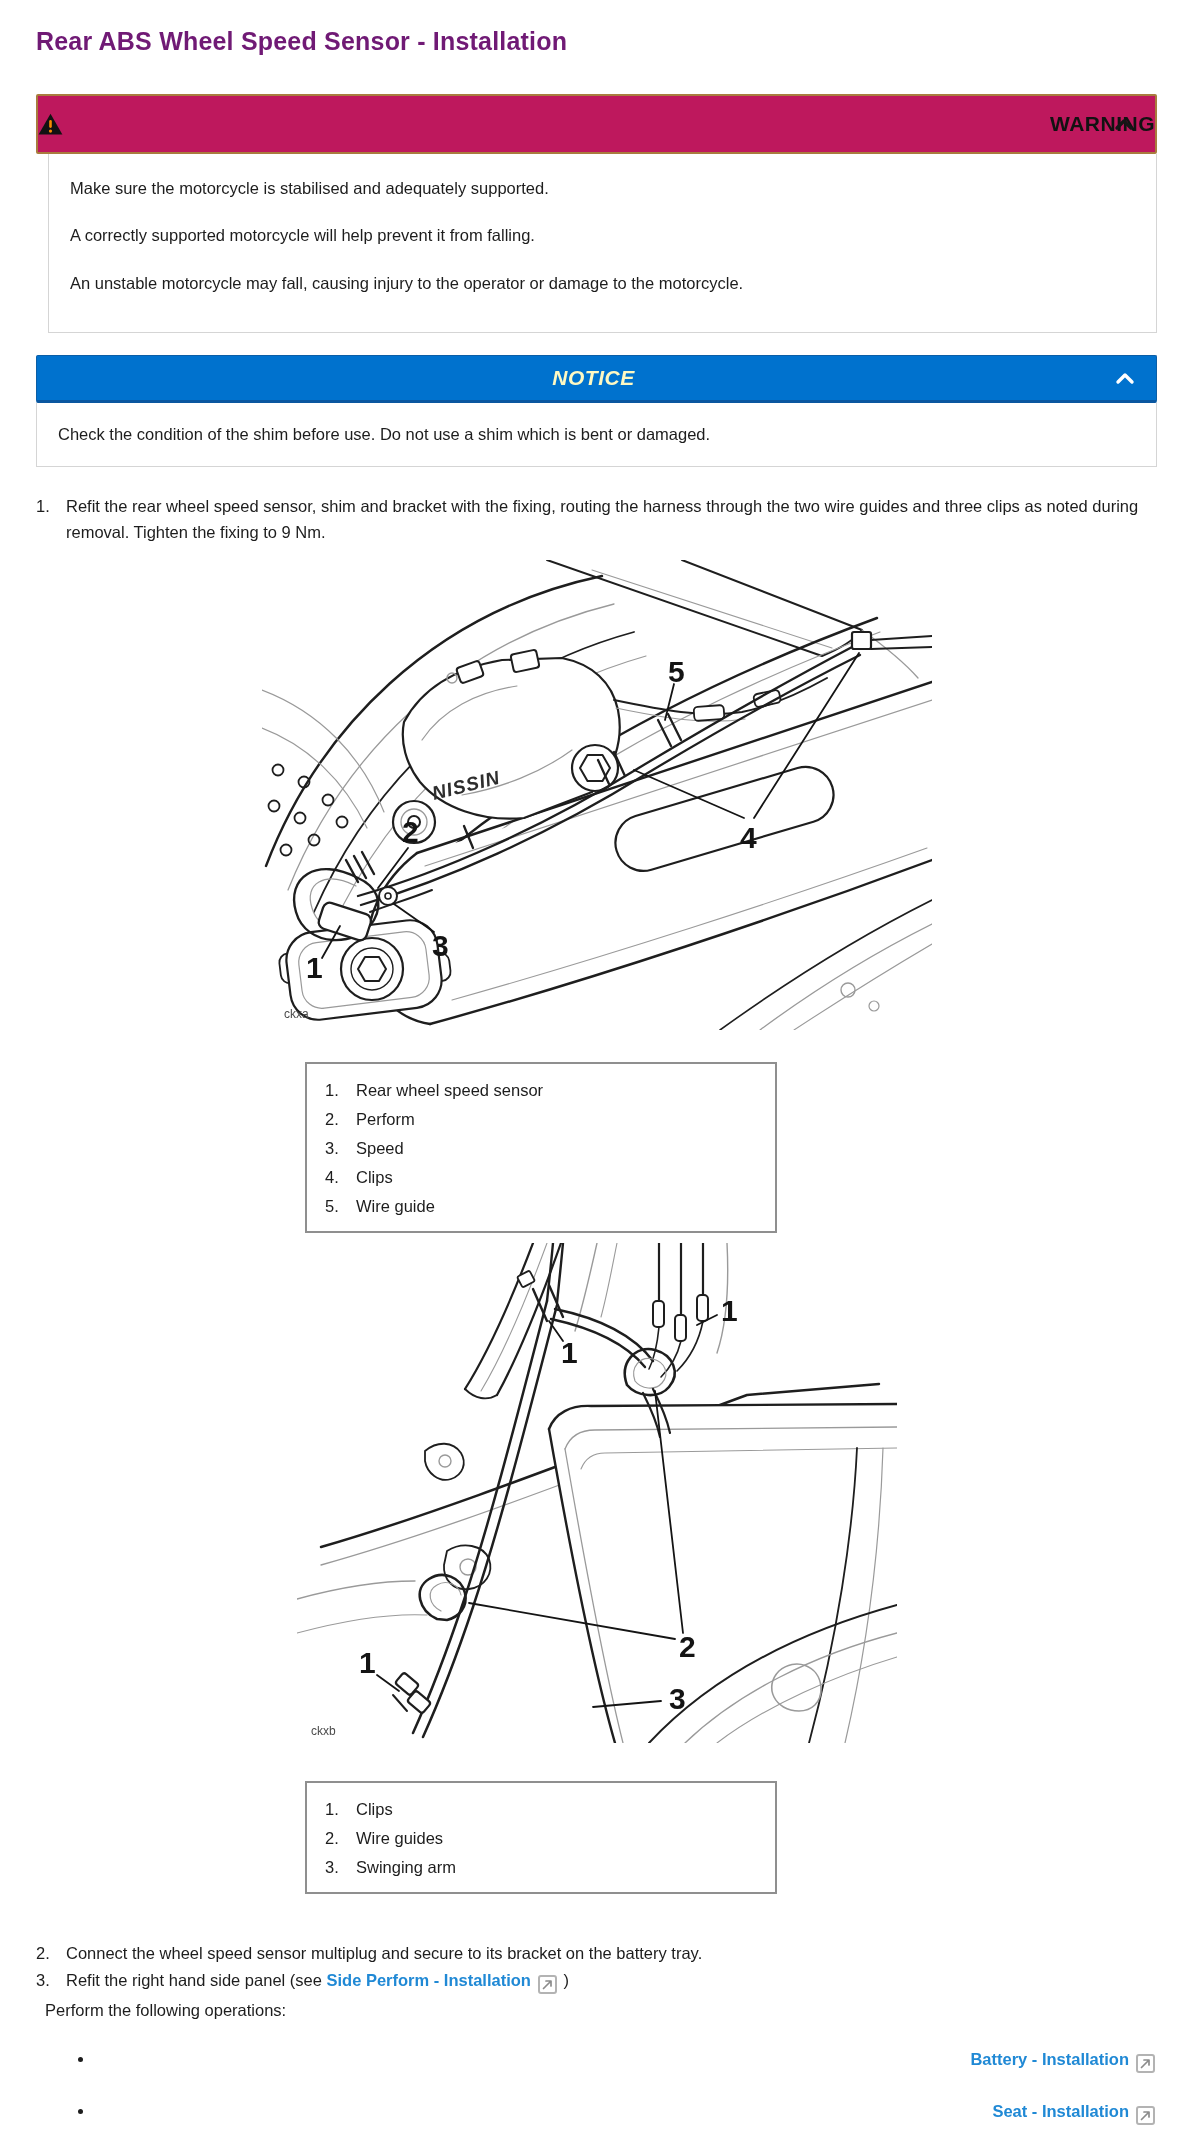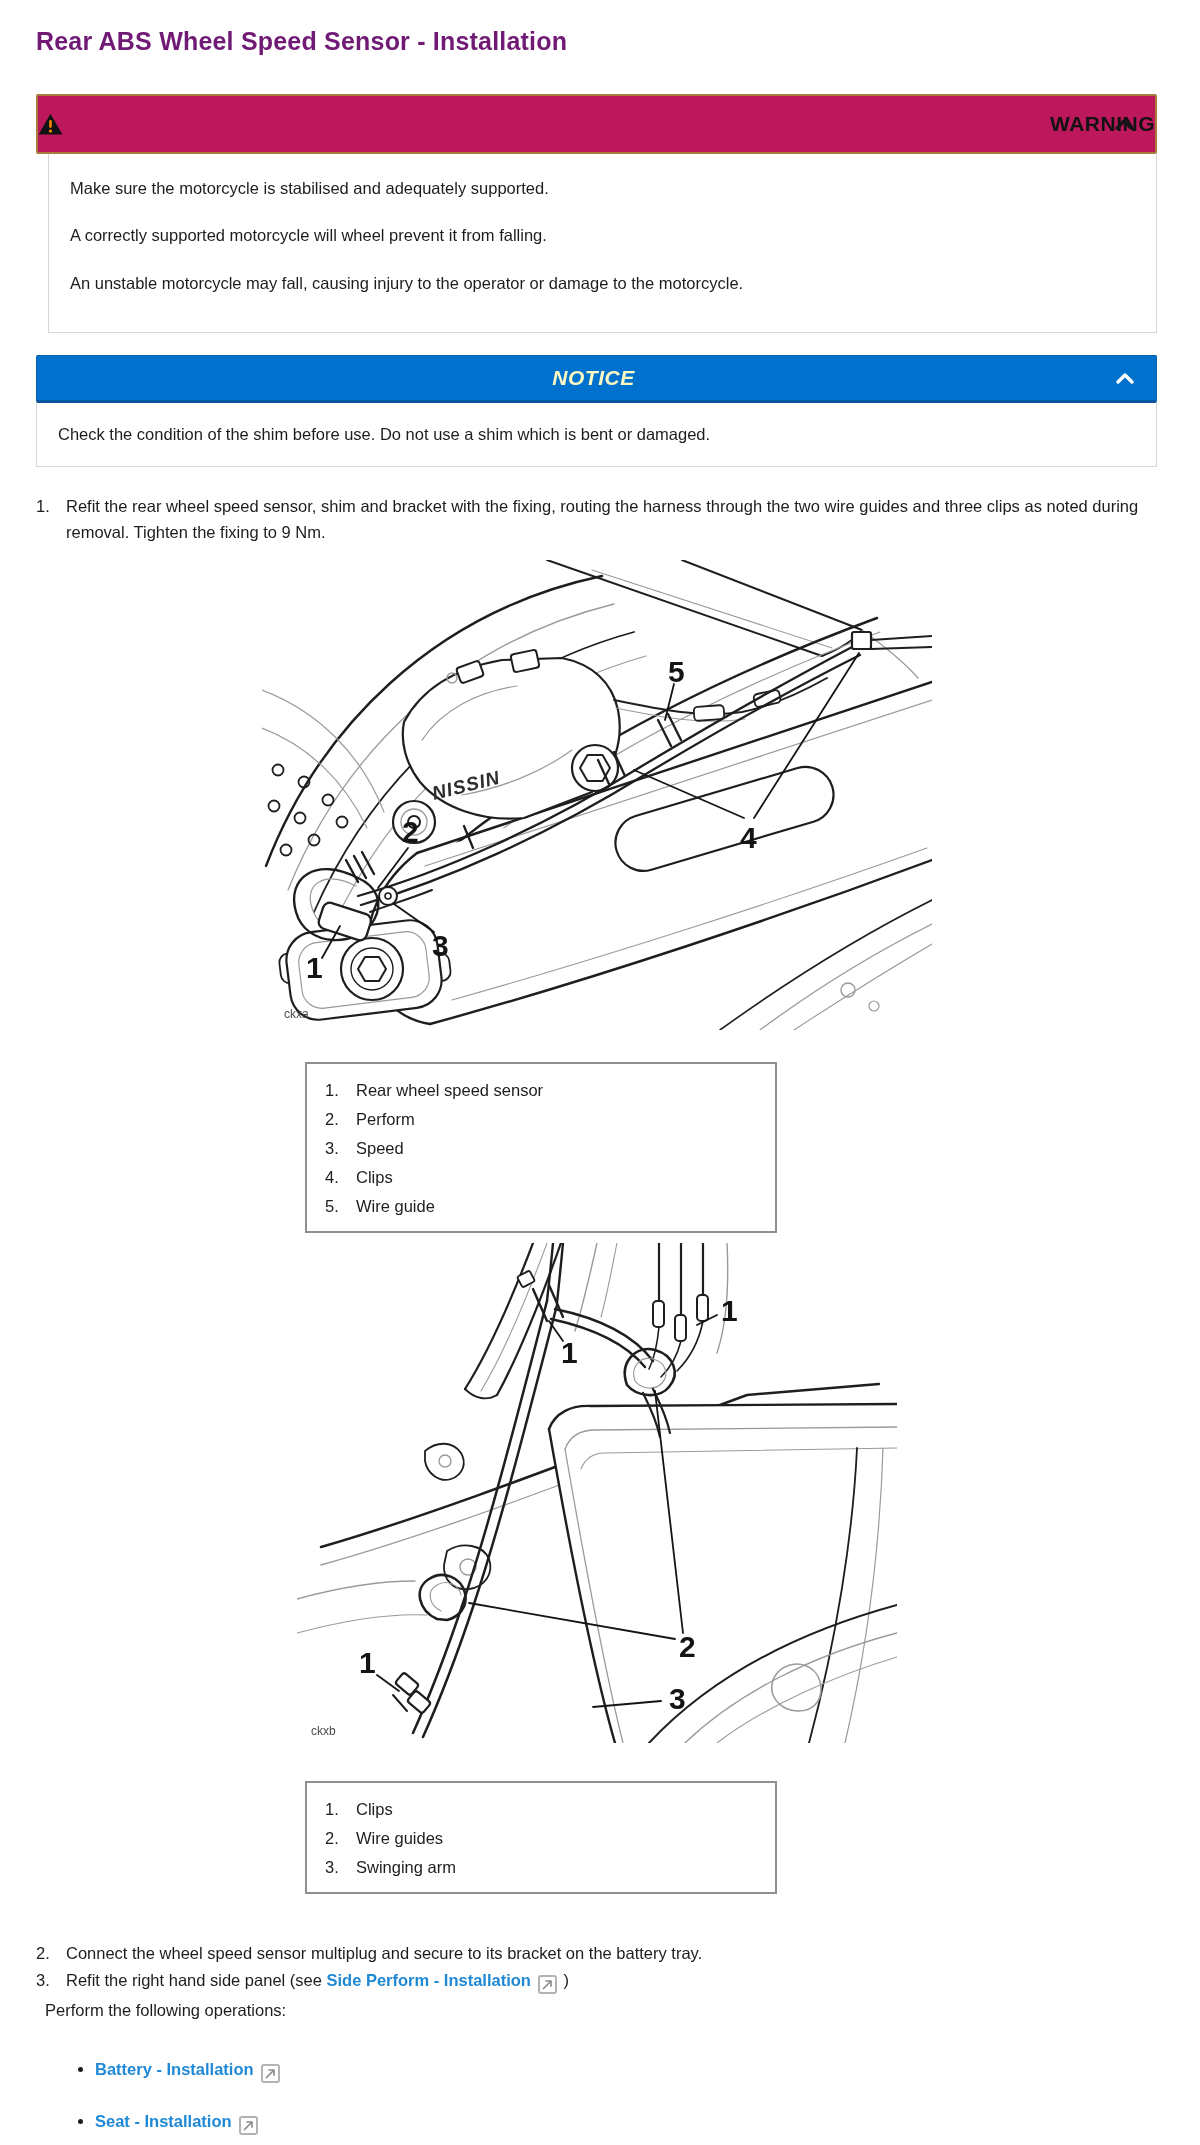--- a/index.html
+++ b/index.html
@@ -71,21 +71,21 @@
   }
   .legend.first  { margin: 28px 0 0 269px; }
   .legend.second { margin: 34px 0 0 269px; }
   .legend-row { display: flex; line-height: 21px; margin-bottom: 8px; }
   .legend-row:last-child { margin-bottom: 0; }
   .legend-row .num { width: 31px; flex: none; }
 
   
   .steps.bottom { margin-top: 46px; }
   .perform { font-size: 16.5px; margin: 7px 0 0 9px; }
-  ul.ops { list-style: disc; padding-left: 59px; margin-top: 40px; }
+  ul.ops { list-style: disc; padding-left: 59px; margin-top: 30px; text-align: right; }
   ul.ops li { margin-bottom: 29px; font-size: 16.5px; }
 </style>
 </head>
 <body>
 
 <div class="page">
   <div class="content">
 
     <h1 class="title">Rear ABS Wheel Speed Sensor - Installation</h1>
 
@@ -99,21 +99,21 @@
       </span>
       <span class="banner-label">WARNING</span>
       <span class="chev">
         <svg width="20" height="14" viewBox="0 0 20 14">
             <polyline points="3,11 10,4 17,11" fill="none" stroke="#161616" stroke-width="3.4" stroke-linecap="round" stroke-linejoin="round"></polyline>
           </svg>
       </span>
     </div>
     <div class="panel-body warning-body">
       <p>Make sure the motorcycle is stabilised and adequately supported.</p>
-      <p>A correctly supported motorcycle will wheel prevent it from falling.</p>
+      <p>A correctly supported motorcycle will help prevent it from falling.</p>
       <p>An unstable motorcycle may fall, causing injury to the operator or damage to the motorcycle.</p>
     </div>
 
     <div class="banner notice">
       <span class="banner-label">NOTICE</span>
       <span class="chev">
         <svg width="20" height="14" viewBox="0 0 20 14">
             <polyline points="3,11 10,4 17,11" fill="none" stroke="#ffffff" stroke-width="3.4" stroke-linecap="round" stroke-linejoin="round"></polyline>
           </svg>
       </span>

